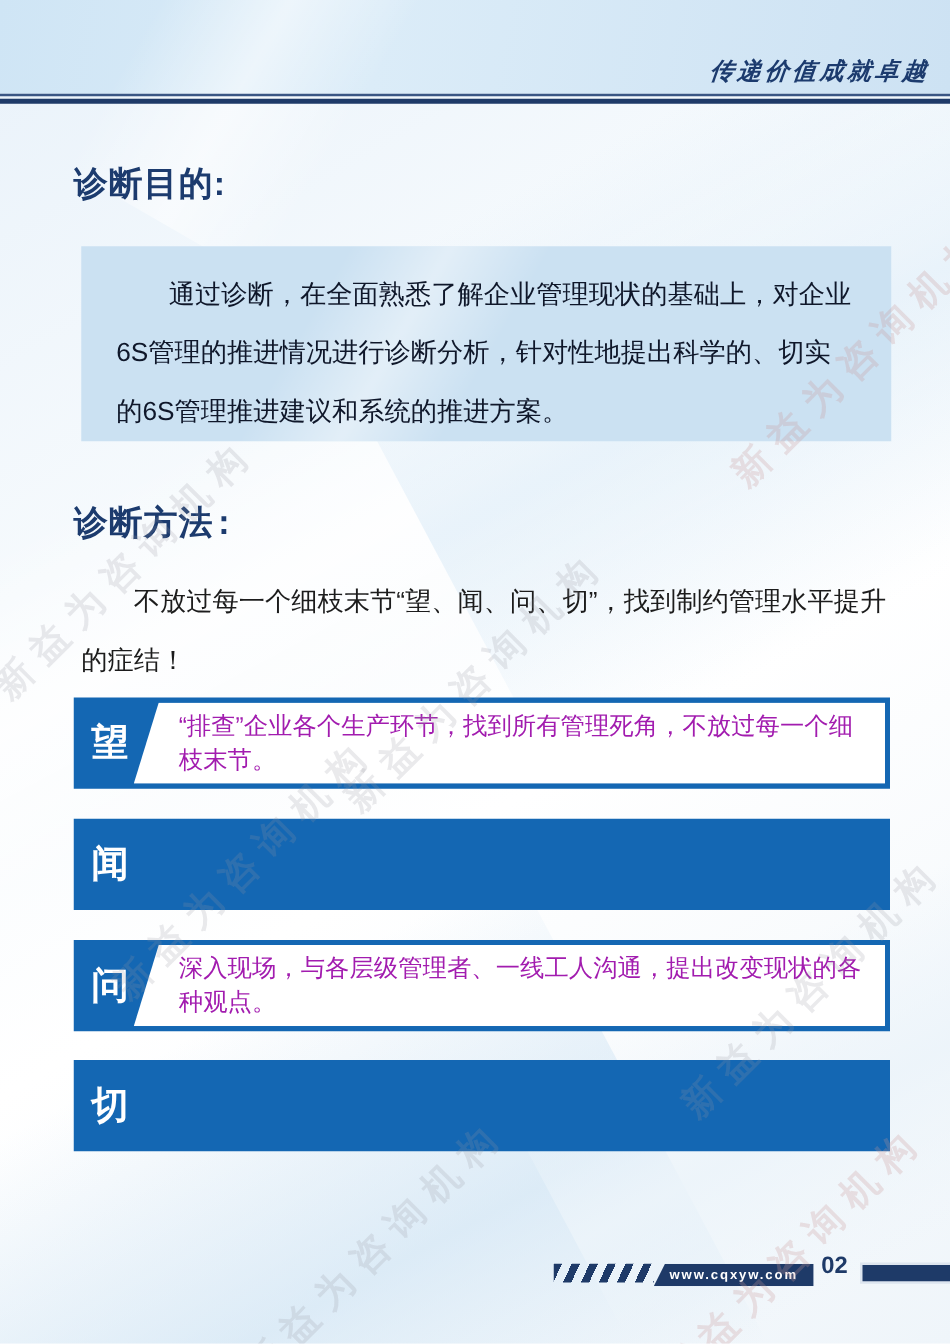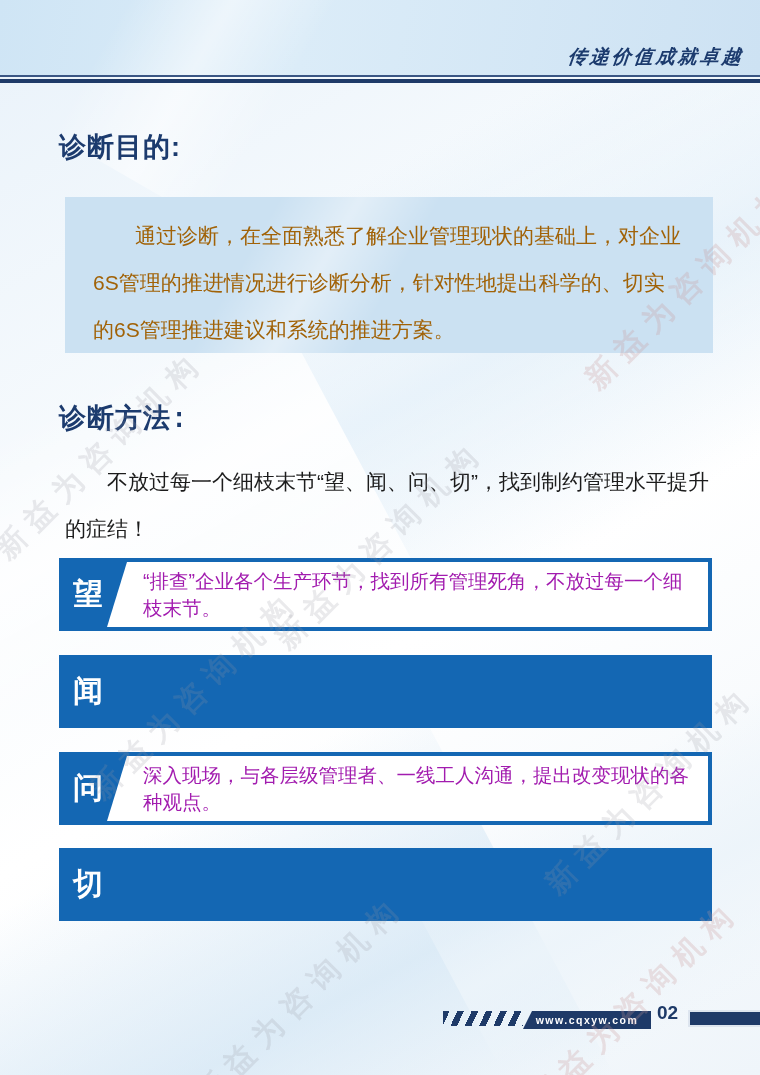--- a/index.html
+++ b/index.html
@@ -38,21 +38,21 @@
   .heading{position:absolute;left:59px;margin:0;font-size:27px;font-weight:bold;
     color:#1c3b6e;letter-spacing:1px;text-align:right;}
   .h-purpose{top:129px;}
   .h-method{top:400px;font-family:Liberation Mono, monospace;}
   .purpose-box{position:absolute;left:65px;top:197px;width:648px;height:156px;
     background:#cbe1f2;overflow:hidden;}
   .purpose-box::before{content:"";position:absolute;left:180px;top:-130px;width:140px;height:420px;
     transform:rotate(30deg);
     background:linear-gradient(90deg,rgba(255,255,255,0) 0%,rgba(255,255,255,0.45) 50%,rgba(255,255,255,0) 100%);}
   .purpose-box p{position:relative;margin:0;padding:15px 28px 0 28px;
-    font-size:21px;line-height:47px;text-indent:2em;color:#a16207;}
+    font-size:21px;line-height:47px;text-indent:2em;color:#0f172a;}
   .method-intro{position:absolute;left:65px;top:458px;width:650px;margin:0;
     font-size:21px;line-height:47px;text-indent:2em;color:#1c1c1c;}
 
   
   .step{position:absolute;left:59px;width:653px;height:73px;background:#1467b3;}
   .step-1{top:558px;} .step-2{top:655px;} .step-3{top:752px;} .step-4{top:848px;}
   .step-body{position:absolute;top:4px;right:4px;bottom:4px;left:0;background:#ffffff;
     clip-path:polygon(68px 0,100% 0,100% 100%,48px 100%);
     display:flex;align-items:center;box-sizing:border-box;padding:0 14px 0 84px;}
   .step-text{margin:0;font-size:19.5px;line-height:27px;color:#a21caf;}

